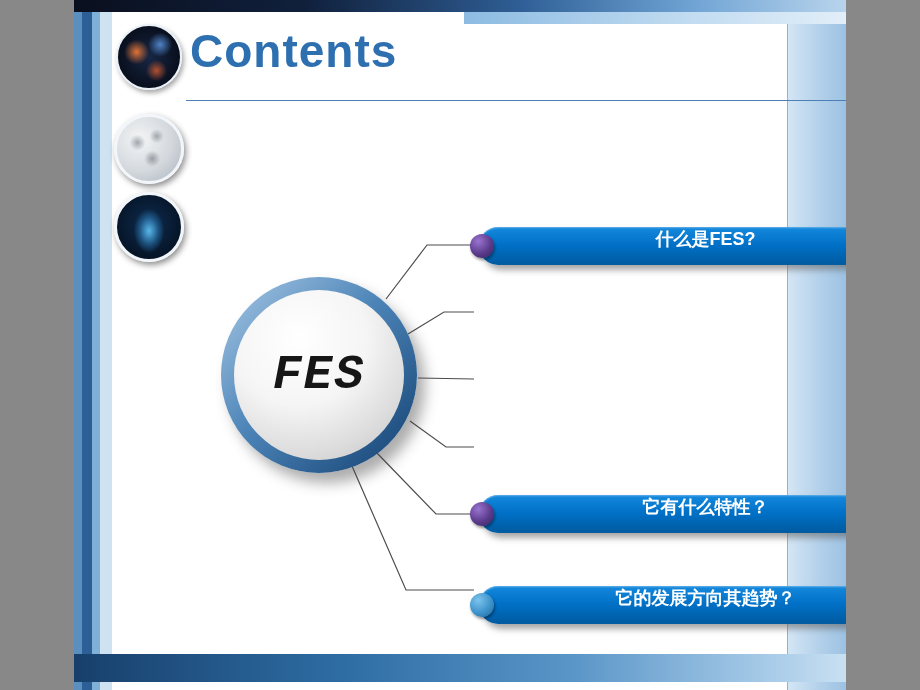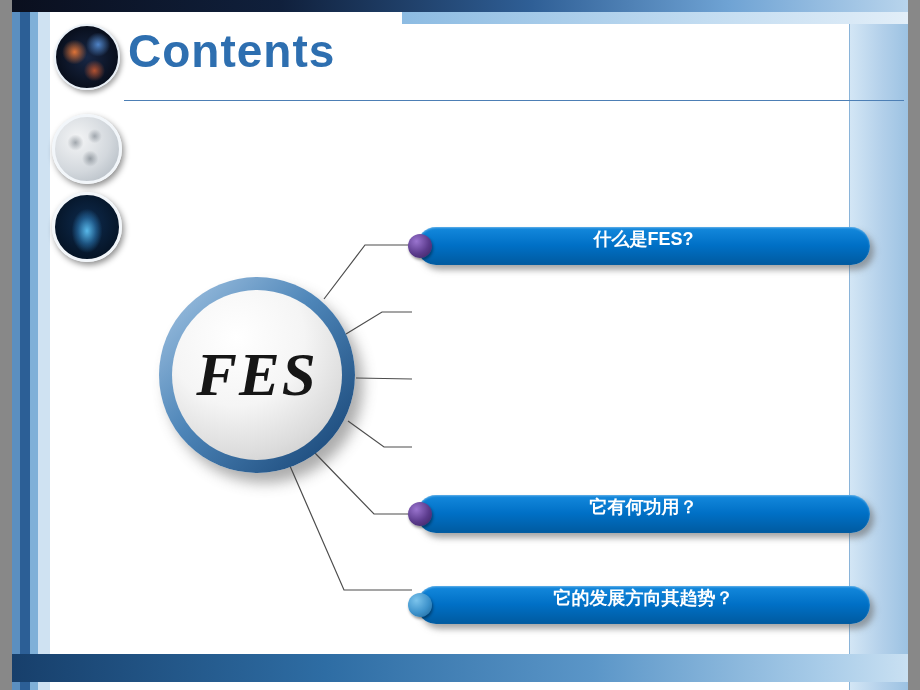--- a/index.html
+++ b/index.html
@@ -1,17 +1,17 @@
 <!DOCTYPE html>
 <html><head>
 <meta charset="utf-8">
 <style>
   html,body{margin:0;padding:0;background:#888;}
   .slide{
-    position:relative;width:896px;height:690px;background:#ffffff;
+    position:relative;width:772px;height:690px;background:#ffffff;
     overflow:hidden;font-family:"Liberation Sans",sans-serif;
     margin:0 auto;
   }
   
   .sidebar{
     position:absolute;left:0;top:0;bottom:0;width:38px;
     background:linear-gradient(90deg,
       #5b8fc0 0px,#5b8fc0 8px,
       #2c5f96 8px,#2c5f96 18px,
       #7fb0d8 18px,#7fb0d8 26px,
@@ -88,22 +88,22 @@
     background:linear-gradient(135deg,#aac9e6 0%,#4d85b8 45%,#123f70 100%);
     box-shadow:8px 10px 14px rgba(70,70,70,.45);
     z-index:3;
   }
   .fes-inner{
     position:absolute;inset:13px;border-radius:50%;
     background:radial-gradient(circle at 38% 28%, #ffffff 0%, #f5f5f5 42%, #dcdcdc 72%, #bfbfbf 100%);
     display:flex;align-items:center;justify-content:center;
   }
   .fes-text{
-    font-family:Liberation Serif, serif;font-style:italic;font-weight:bold;
-    font-size:61px;color:#161616;letter-spacing:2px;
+    font-family:Liberation Mono, monospace;font-style:italic;font-weight:bold;
+    font-size:48px;color:#161616;letter-spacing:2px;
   }
   
   .pill{
     position:absolute;left:405px;width:453px;height:38px;border-radius:19px;
     background:linear-gradient(180deg,#1489dd 0%,#0070c6 48%,#005a9f 100%);
     box-shadow:4px 5px 6px rgba(95,95,95,.55), inset 0 1px 2px rgba(255,255,255,.35);
     display:flex;justify-content:center;
     z-index:4;cursor:pointer;
   }
   .pill-label{color:#ffffff;font-weight:bold;font-size:18px;white-space:nowrap;}
@@ -148,20 +148,20 @@
       <span class="fes-text">FES</span>
     </div>
   </div>
 
   <div class="pill pill-1">
     <span class="dot dot-purple"></span>
     <span class="pill-label">什么是FES?</span>
   </div>
   <div class="pill pill-5">
     <span class="dot dot-purple"></span>
-    <span class="pill-label">它有何功用？</span>
+    <span class="pill-label">它有什么特性？</span>
   </div>
   <div class="pill pill-6">
     <span class="dot dot-blue"></span>
     <span class="pill-label">它的发展方向其趋势？</span>
   </div>
 
 </div>
 
 </body></html>

